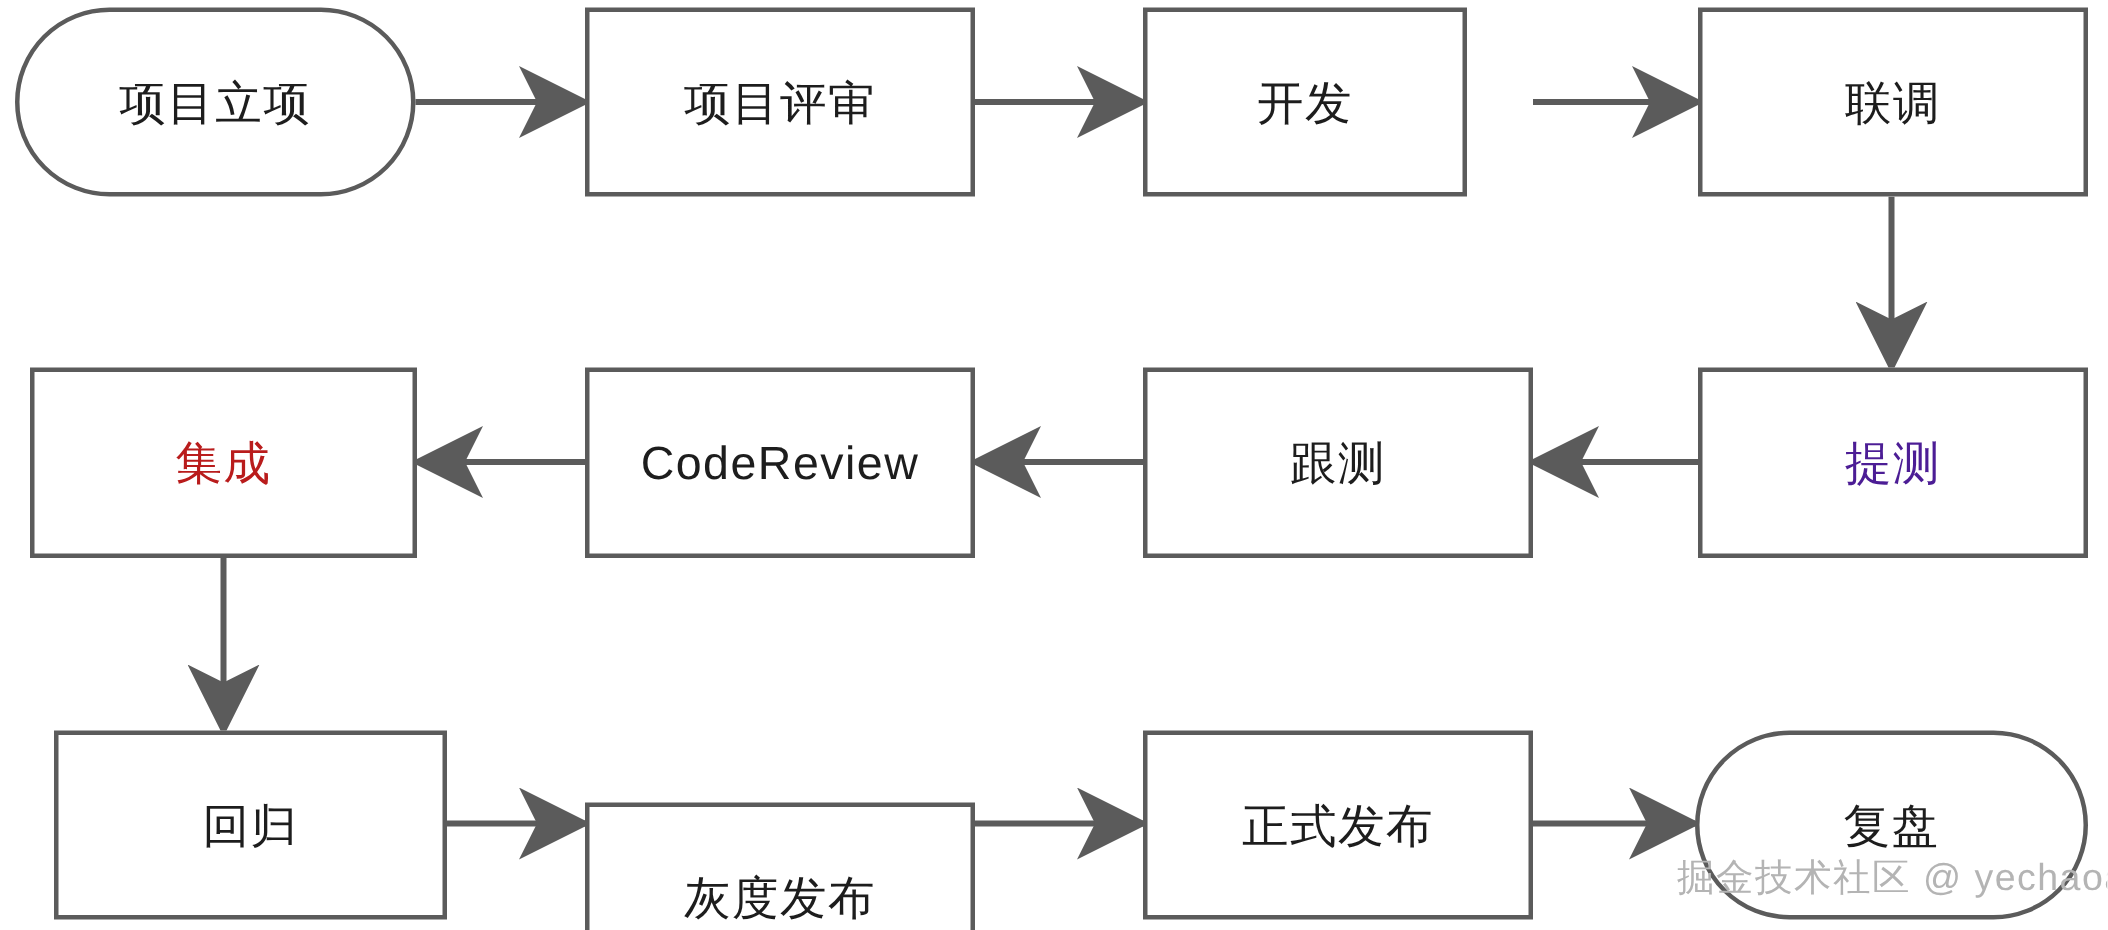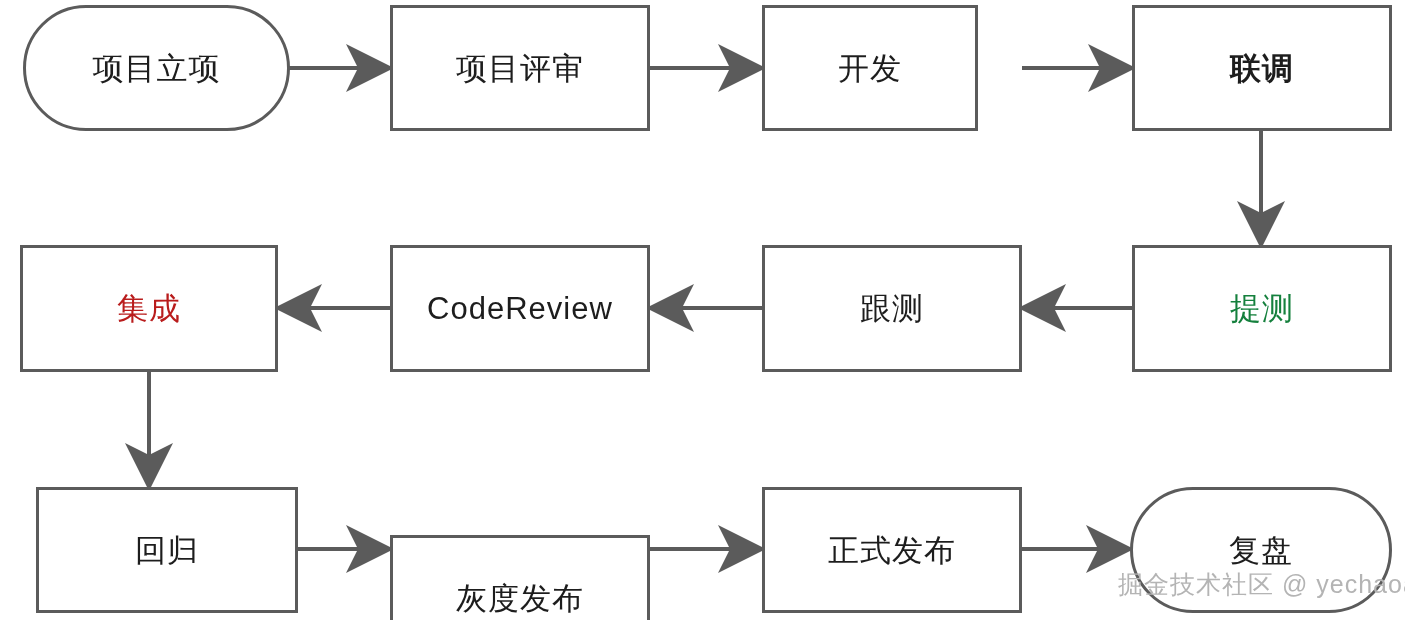--- a/index.html
+++ b/index.html
@@ -75,33 +75,33 @@
         <line x1="762" y1="308" x2="650" y2="308" stroke="#5b5b5b" stroke-width="4" marker-end="url(#arrow-right)"></line>
         <line x1="390" y1="308" x2="278" y2="308" stroke="#5b5b5b" stroke-width="4" marker-end="url(#arrow-right)"></line>
         <line x1="149" y1="372" x2="149" y2="487" stroke="#5b5b5b" stroke-width="4" marker-end="url(#arrow-right)"></line>
         <line x1="278" y1="549" x2="390" y2="549" stroke="#5b5b5b" stroke-width="4" marker-end="url(#arrow-right)"></line>
         <line x1="650" y1="549" x2="762" y2="549" stroke="#5b5b5b" stroke-width="4" marker-end="url(#arrow-right)"></line>
         <line x1="1022" y1="549" x2="1130" y2="549" stroke="#5b5b5b" stroke-width="4" marker-end="url(#arrow-right)"></line>
       </g>
   </svg>
 
   <div id="nodes-group">
-      <div class="node stadium" style="left: 23px; top: 5px; width: 267px; height: 126px; border-color: rgb(91, 91, 91); color: rgb(29, 29, 29);">
+      <div class="node stadium" style="left: 10px; top: 5px; width: 267px; height: 126px; border-color: rgb(91, 91, 91); color: rgb(29, 29, 29);">
         <span class="node-label">项目立项</span>
       </div>
       <div class="node" style="left: 390px; top: 5px; width: 260px; height: 126px; border-color: rgb(91, 91, 91); color: rgb(29, 29, 29);">
         <span class="node-label">项目评审</span>
       </div>
       <div class="node" style="left: 762px; top: 5px; width: 216px; height: 126px; border-color: rgb(91, 91, 91); color: rgb(29, 29, 29);">
         <span class="node-label">开发</span>
       </div>
-      <div class="node" style="left: 1132px; top: 5px; width: 260px; height: 126px; border-color: rgb(91, 91, 91); color: rgb(29, 29, 29); font-weight: bold;">
+      <div class="node" style="left: 1132px; top: 5px; width: 260px; height: 126px; border-color: rgb(91, 91, 91); color: rgb(29, 29, 29);">
         <span class="node-label">联调</span>
       </div>
-      <div class="node" style="left: 1132px; top: 245px; width: 260px; height: 127px; border-color: rgb(91, 91, 91); color: #15803d;">
+      <div class="node" style="left: 1132px; top: 245px; width: 260px; height: 127px; border-color: rgb(91, 91, 91); color: #4c1d95;">
         <span class="node-label">提测</span>
       </div>
       <div class="node" style="left: 762px; top: 245px; width: 260px; height: 127px; border-color: rgb(91, 91, 91); color: rgb(29, 29, 29);">
         <span class="node-label">跟测</span>
       </div>
       <div class="node" style="left: 390px; top: 245px; width: 260px; height: 127px; border-color: rgb(91, 91, 91); color: rgb(29, 29, 29);">
         <span class="node-label">CodeReview</span>
       </div>
       <div class="node" style="left: 20px; top: 245px; width: 258px; height: 127px; border-color: rgb(91, 91, 91); color: #b91c1c;">
         <span class="node-label">集成</span>

